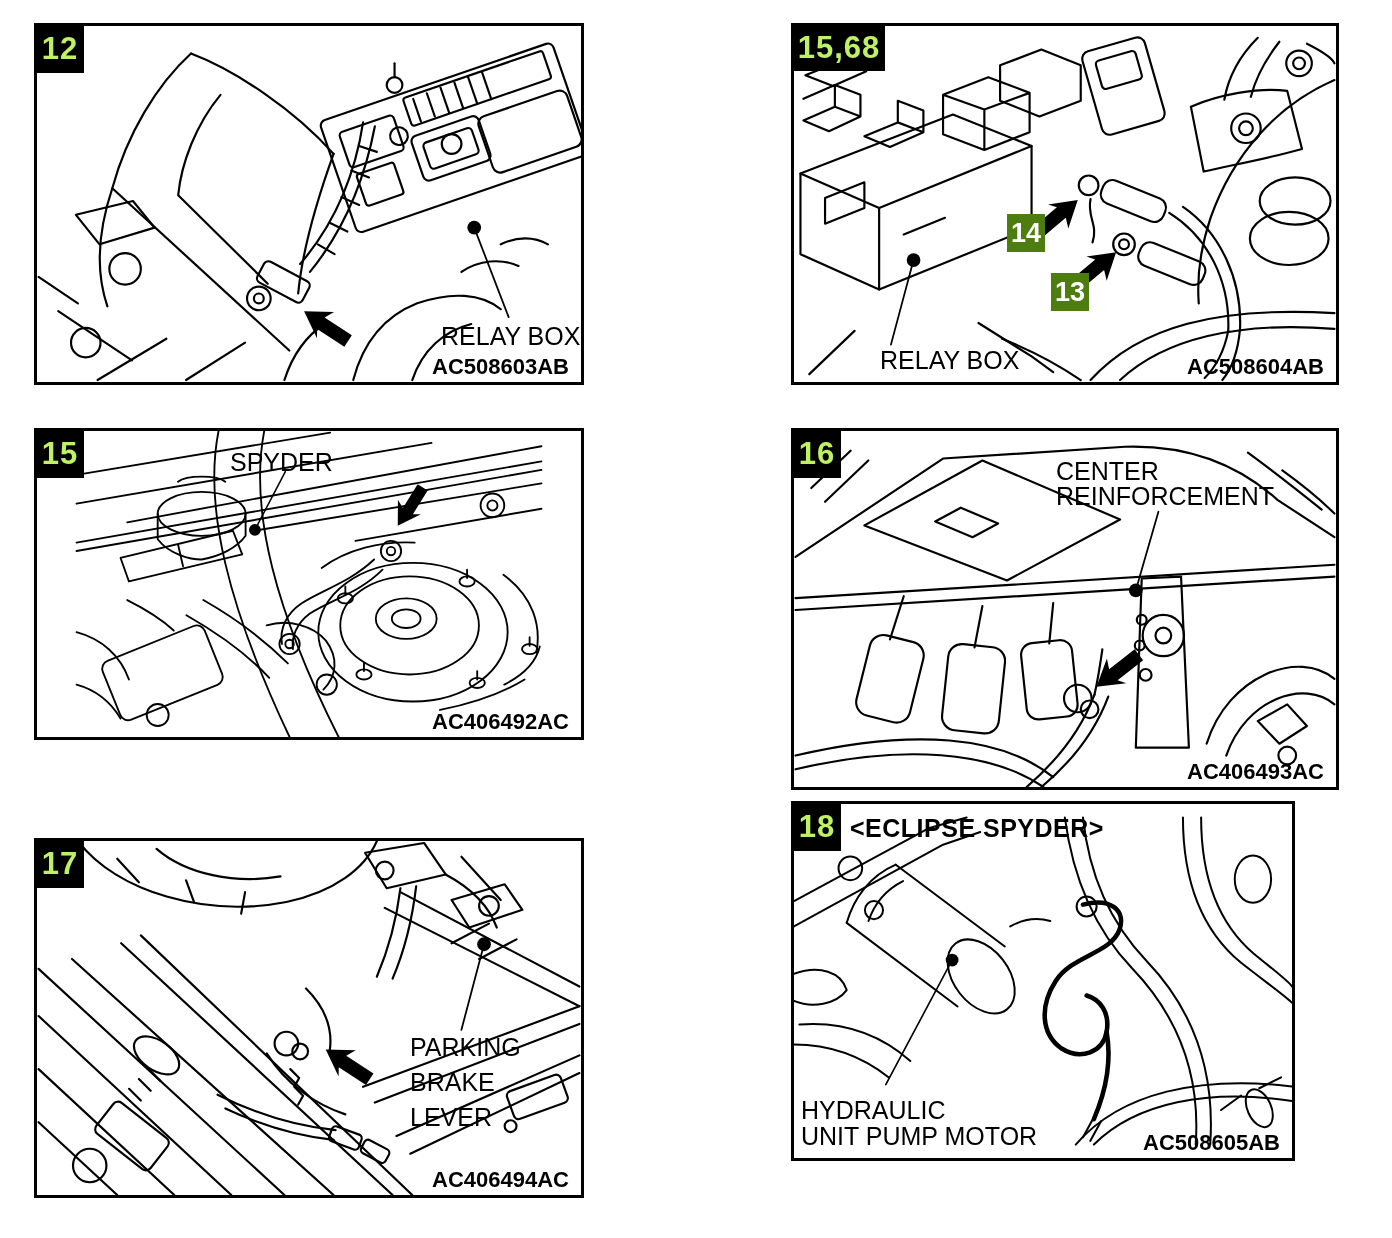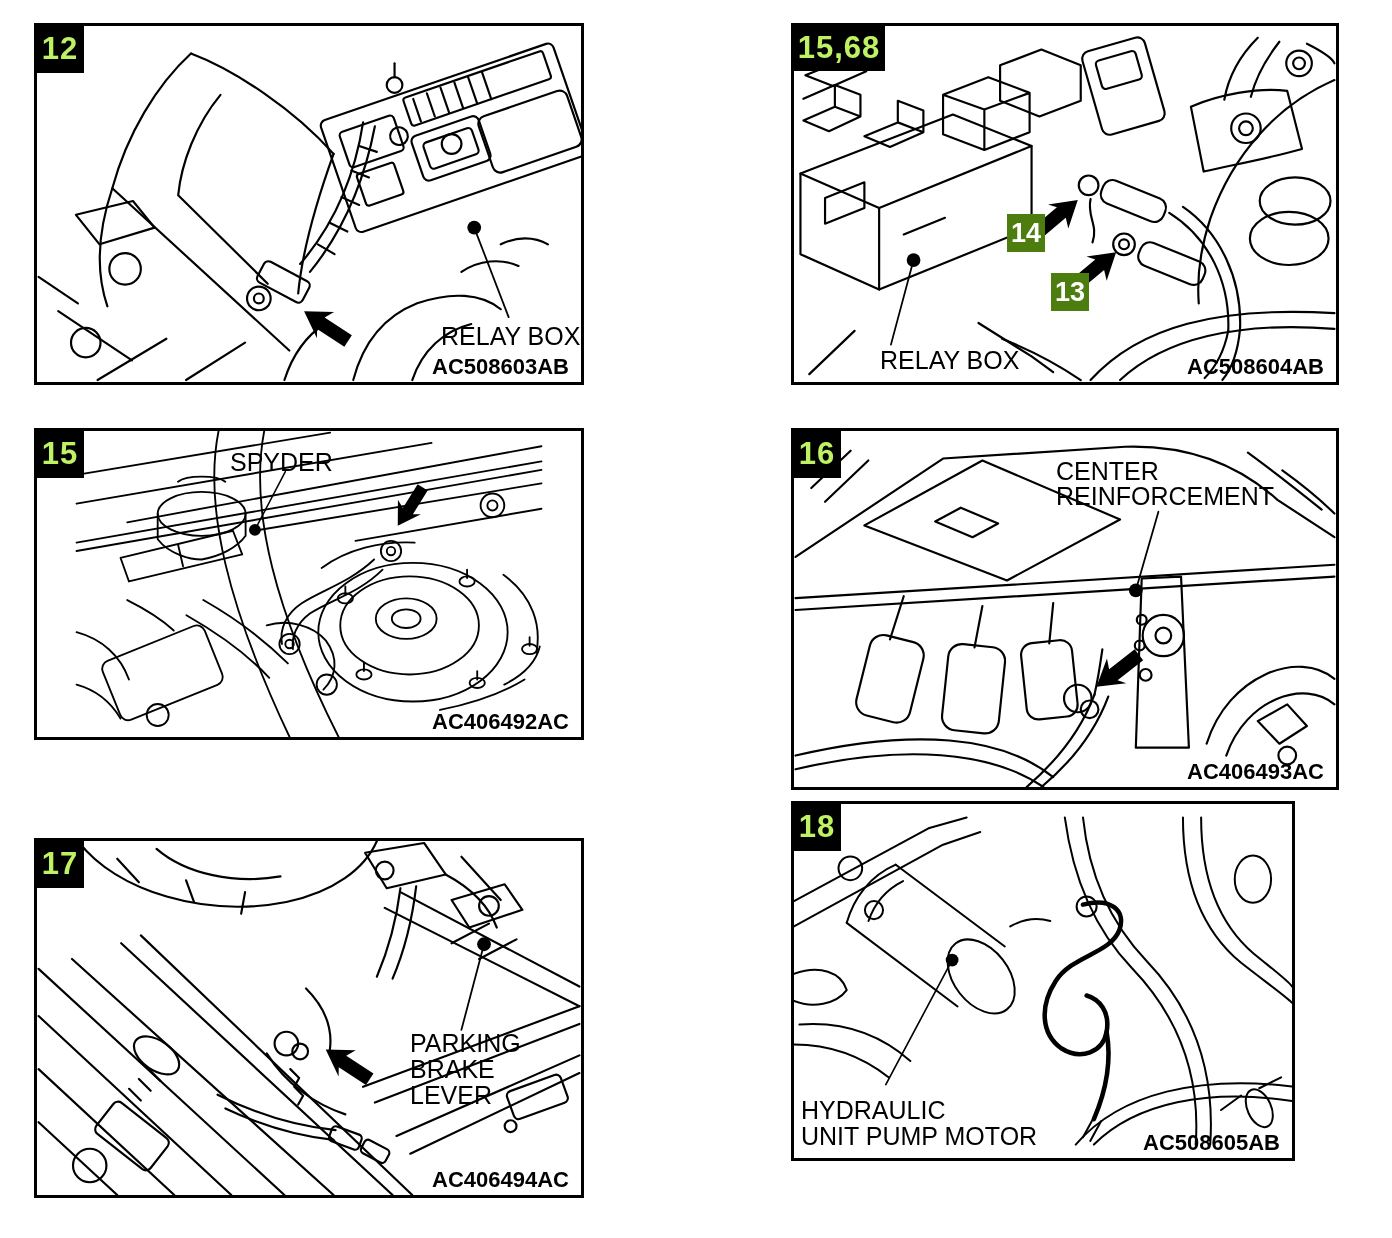--- a/index.html
+++ b/index.html
@@ -321,21 +321,21 @@
         </g>
       <path d="M256,232 l9,9 l-5,9 l9,9 l-5,9"></path>
     </g>
     <circle class="ink" cx="453" cy="105" r="7"></circle>
     <path class="thin" d="M453,105 L430,192"></path>
     <g transform="translate(292,212) rotate(33)">
       <polygon class="ink" points="0,0 26,-16 21,-6 54,-6 54,8 21,8 26,16"></polygon>
     </g>
   </svg>
   <div class="badge" style="width:48px;height:48px">17</div>
-  <div class="callout" style="left:373px;top:189px;line-height:26px">PARKING
+  <div class="callout" style="left:373px;top:189px;line-height:35px">PARKING
 BRAKE
 LEVER</div>
   <div class="code">AC406494AC</div>
 </section>
 
 <section class="panel" style="left:791px;top:801px;width:504px;height:360px">
   <svg class="art" viewBox="0 0 548 360">
     <g>
       <path d="M0,92 L148,12 M0,120 L164,30 M148,12 L190,0 M164,30 L205,16"></path>
       <circle cx="62" cy="56" r="13"></circle>
@@ -364,16 +364,17 @@
     <g>
       <path class="thick" d="M318,96 C348,88 366,102 358,124 C348,150 306,152 288,180 C270,208 272,238 294,254 C316,268 340,258 344,236 C348,214 336,200 322,196"></path>
       <path class="thick" d="M344,236 C350,270 342,304 330,332"></path>
       <circle cx="322" cy="98" r="11"></circle>
       <path d="M330,330 L318,352 M338,334 L326,356"></path>
     </g>
     <circle class="ink" cx="174" cy="157" r="7"></circle>
     <path class="thin" d="M174,157 L101,294"></path>
   </svg>
   <div class="badge" style="width:48px;height:48px">18</div>
+  <div class="variant" style="left:56px;top:10px">&lt;ECLIPSE SPYDER&gt;</div>
   <div class="callout" style="left:7px;top:293px">HYDRAULIC
 UNIT PUMP MOTOR</div>
   <div class="code">AC508605AB</div>
 </section>
 
 </body></html>

